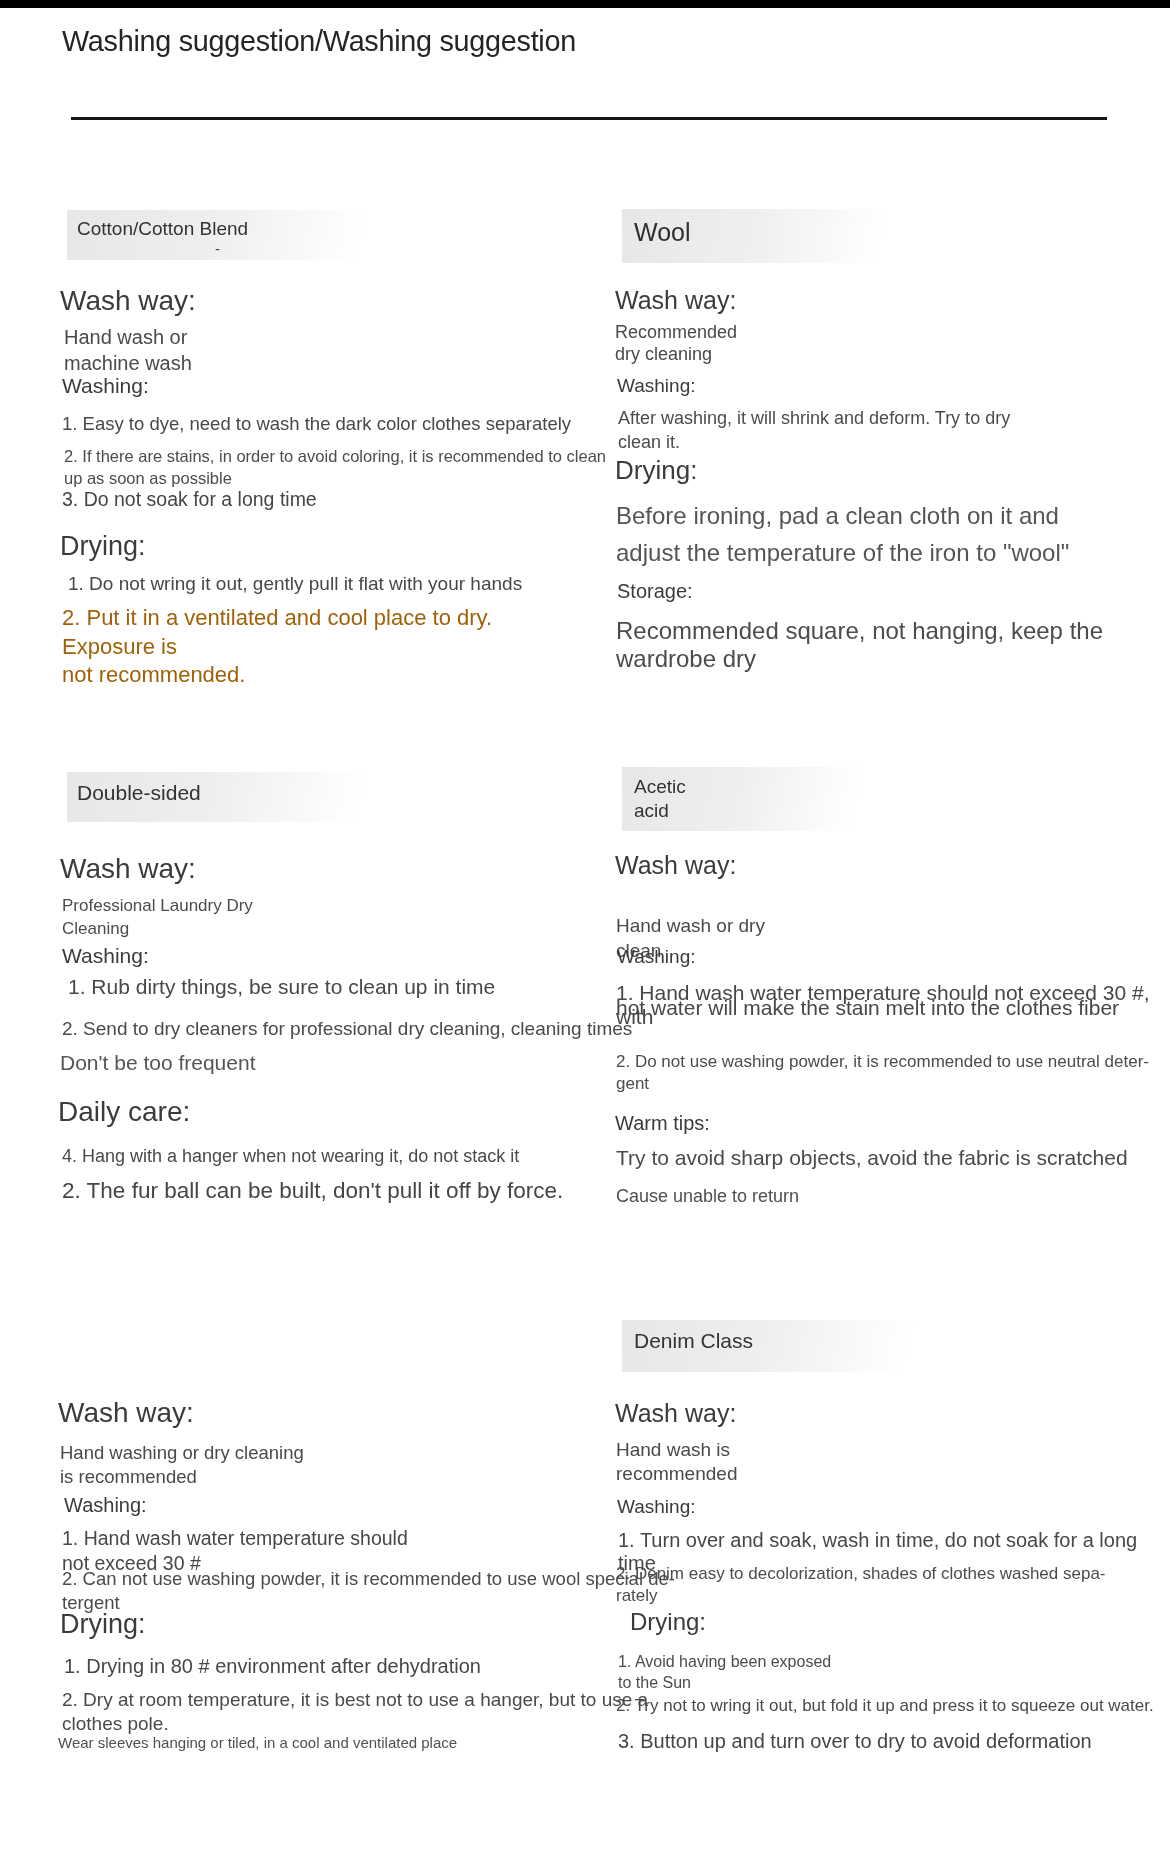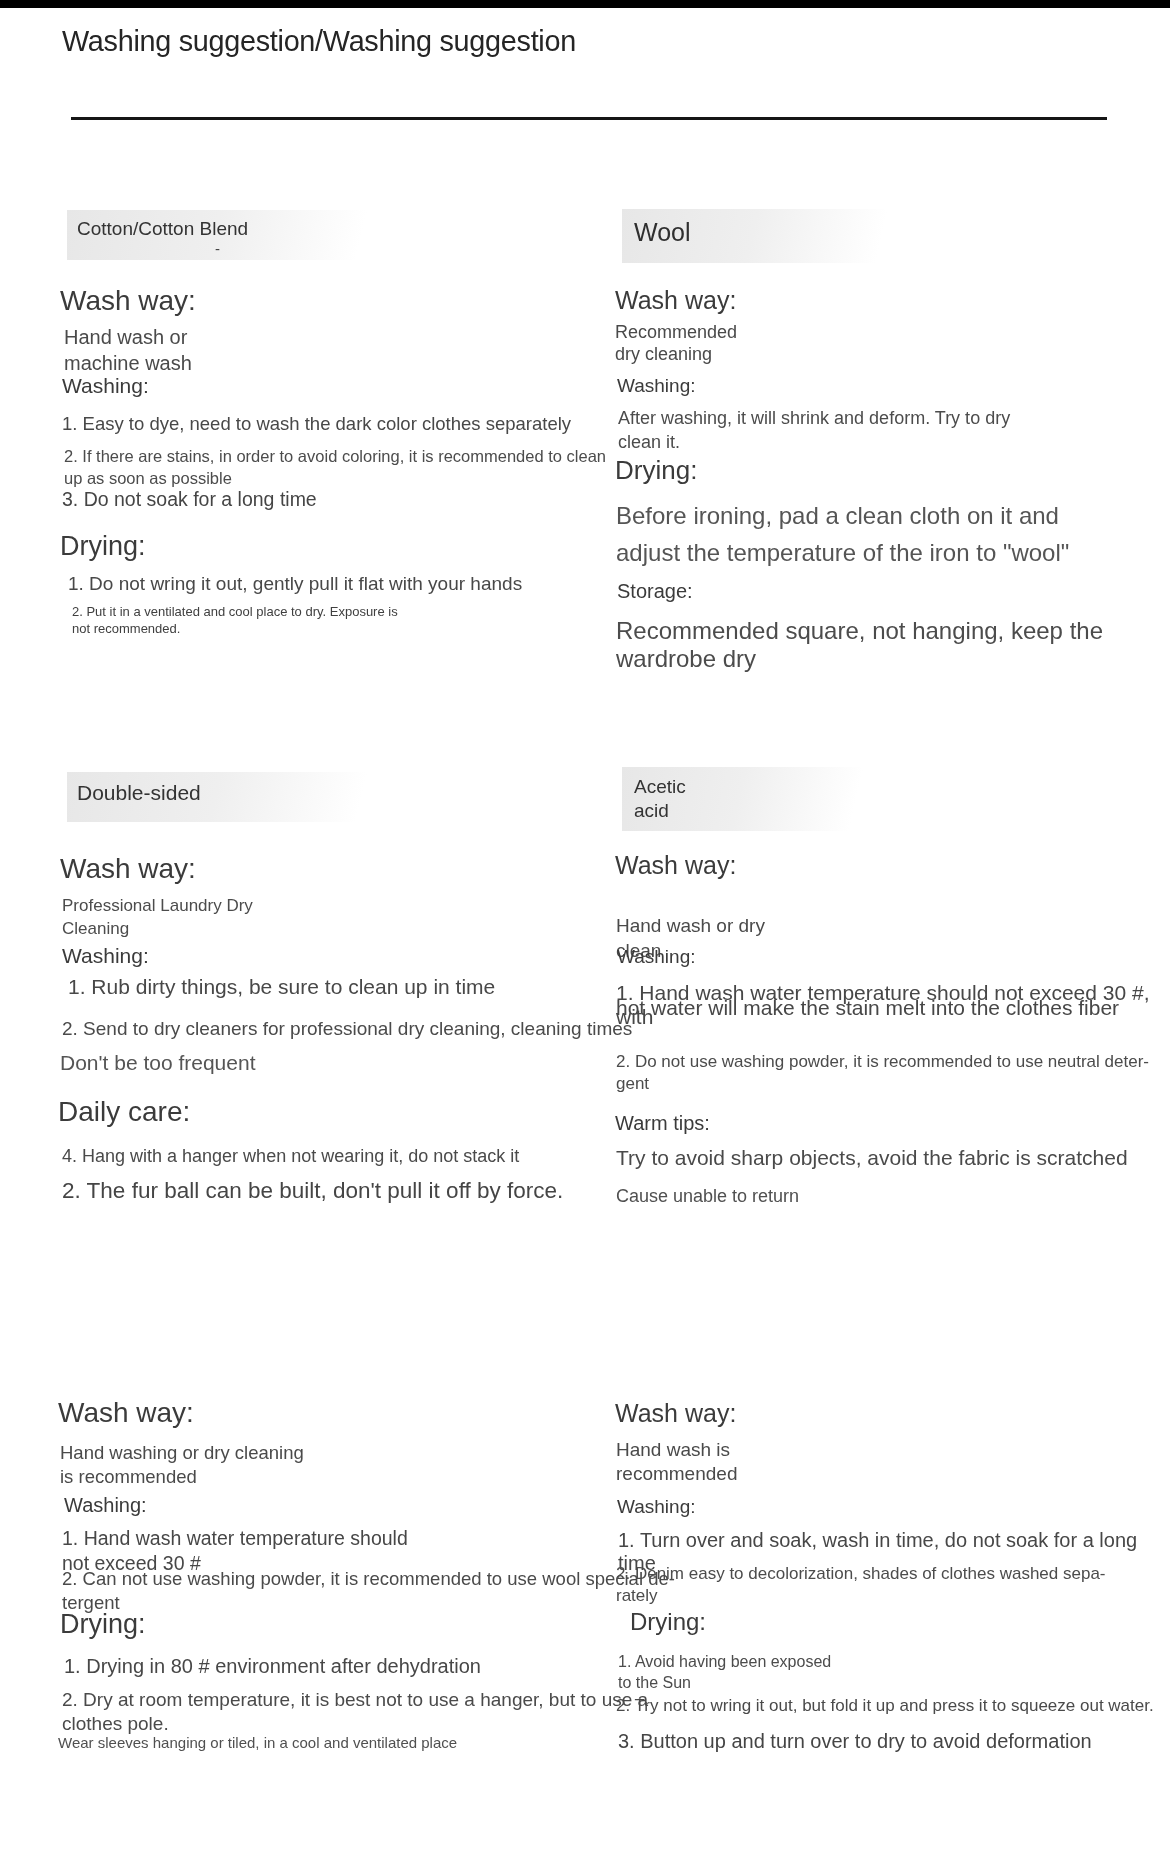--- a/index.html
+++ b/index.html
@@ -41,21 +41,21 @@
   <div class="abs lbl" style="left:60px;top:285px;font-size:28px;">Wash way:</div>
   <div class="abs" style="left:64px;top:324px;font-size:20px;line-height:1.3;color:#4a4a4a;">Hand wash or
 machine wash</div>
   <div class="abs lbl" style="left:62px;top:374px;font-size:21px;">Washing:</div>
   <div class="abs" style="left:62px;top:413px;font-size:18.5px;color:#484848;">1. Easy to dye, need to wash the dark color clothes separately</div>
   <div class="abs" style="left:64px;top:446px;font-size:16.5px;line-height:1.32;color:#4c4c4c;">2. If there are stains, in order to avoid coloring, it is recommended to clean
 up as soon as possible</div>
   <div class="abs" style="left:62px;top:488px;font-size:19.5px;color:#454545;">3. Do not soak for a long time</div>
   <div class="abs lbl" style="left:60px;top:531px;font-size:27px;">Drying:</div>
   <div class="abs" style="left:68px;top:573px;font-size:19px;color:#484848;">1. Do not wring it out, gently pull it flat with your hands</div>
-  <div class="abs" style="left:72px;top:604px;font-size:13px;line-height:1.3;color:#404040;width:460px;">2. Put it in a ventilated and cool place to dry. Exposure is
+  <div class="abs" style="left:62px;top:604px;font-size:22px;line-height:1.3;color:#a16207;width:460px;">2. Put it in a ventilated and cool place to dry. Exposure is
 not recommended.</div>
 
   <div class="hbox" style="left:622px;top:209px;width:290px;height:54px;">
     <span class="htxt" style="left:12px;top:9px;font-size:25px;color:#2f2f2f;">Wool</span>
   </div>
   <div class="abs lbl" style="left:615px;top:286px;font-size:25px;">Wash way:</div>
   <div class="abs" style="left:615px;top:322px;font-size:18px;line-height:1.22;color:#4a4a4a;">Recommended
 dry cleaning</div>
   <div class="abs lbl" style="left:617px;top:375px;font-size:19px;">Washing:</div>
   <div class="abs" style="left:618px;top:406px;font-size:18px;line-height:1.35;color:#4c4c4c;">After washing, it will shrink and deform. Try to dry
@@ -103,20 +103,23 @@
   <div class="abs" style="left:62px;top:1526px;font-size:19.5px;line-height:1.28;color:#474747;">1. Hand wash water temperature should
 not exceed 30 #</div>
   <div class="abs" style="left:62px;top:1567px;font-size:18.5px;line-height:1.28;color:#4a4a4a;">2. Can not use washing powder, it is recommended to use wool special de-
 tergent</div>
   <div class="abs lbl" style="left:60px;top:1609px;font-size:27px;">Drying:</div>
   <div class="abs" style="left:64px;top:1655px;font-size:20px;color:#474747;">1. Drying in 80 # environment after dehydration</div>
   <div class="abs" style="left:62px;top:1688px;font-size:19px;line-height:1.28;color:#4a4a4a;">2. Dry at room temperature, it is best not to use a hanger, but to use a
 clothes pole.</div>
   <div class="abs" style="left:58px;top:1734px;font-size:15px;color:#505050;">Wear sleeves hanging or tiled, in a cool and ventilated place</div>
 
+  <div class="hbox" style="left:622px;top:1320px;width:320px;height:52px;">
+    <span class="htxt" style="left:12px;top:9px;font-size:21px;">Denim Class</span>
+  </div>
   <div class="abs lbl" style="left:615px;top:1399px;font-size:25px;">Wash way:</div>
   <div class="abs" style="left:616px;top:1438px;font-size:19px;line-height:1.28;color:#4a4a4a;">Hand wash is
 recommended</div>
   <div class="abs lbl" style="left:617px;top:1496px;font-size:19px;">Washing:</div>
   <div class="abs" style="left:618px;top:1529px;font-size:20px;color:#474747;">1. Turn over and soak, wash in time, do not soak for a long time</div>
   <div class="abs" style="left:616px;top:1563px;font-size:17px;line-height:1.3;color:#4c4c4c;">2. Denim easy to decolorization, shades of clothes washed sepa-
 rately</div>
   <div class="abs lbl" style="left:630px;top:1608px;font-size:24px;">Drying:</div>
   <div class="abs" style="left:618px;top:1651px;font-size:16px;line-height:1.32;color:#4c4c4c;">1. Avoid having been exposed
 to the Sun</div>

